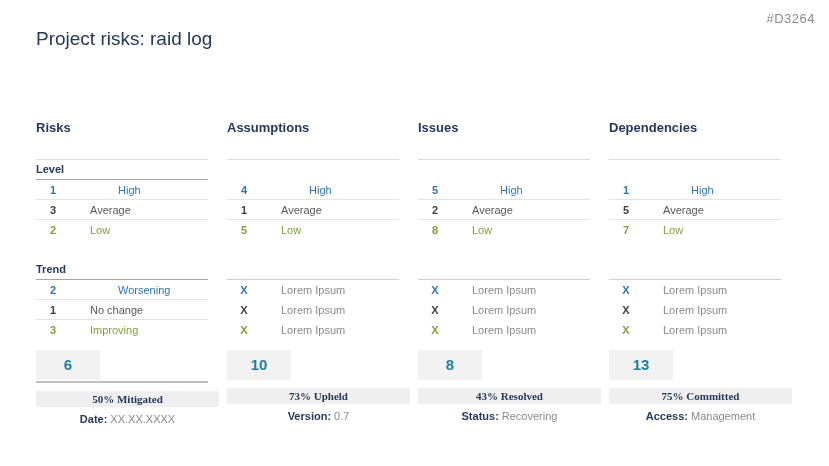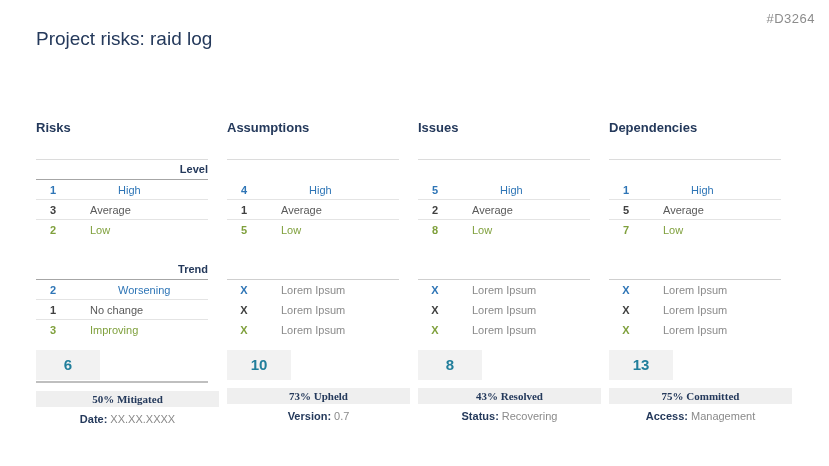--- a/index.html
+++ b/index.html
@@ -24,21 +24,21 @@
     position:absolute; left:36px; top:104px;
     display:flex; gap:8px;margin-top:16px;
   }
   .col{ width:183px; }
   .col-header{
     height:39px; font-size:13px; font-weight:bold; color:var(--navy);
   }
   .lines{ width:172px; border-top:1px solid #DCDCDC; }
   .sect-label{
     height:19px; line-height:19px; font-size:11px; font-weight:bold;
-    color:var(--navy); border-bottom:1px solid transparent;text-align:right;
+    color:var(--navy); border-bottom:1px solid transparent;
   }
   .col.first .sect-label{ border-bottom-color:#A6A6A6; }
   .col:not(.first) .sect-label.trend-label{ border-bottom-color:#CFCFCF; }
   .row{
     height:19px; display:flex; align-items:center;
     border-bottom:1px solid transparent; font-size:11px;
   }
   .section.level .row1, .section.level .row2{ border-bottom-color:#E4E4E4; }
   .col.first .section.trend .row1, .col.first .section.trend .row2{ border-bottom-color:#E4E4E4; }
   .num{ width:34px; text-align:center; font-weight:bold; }

